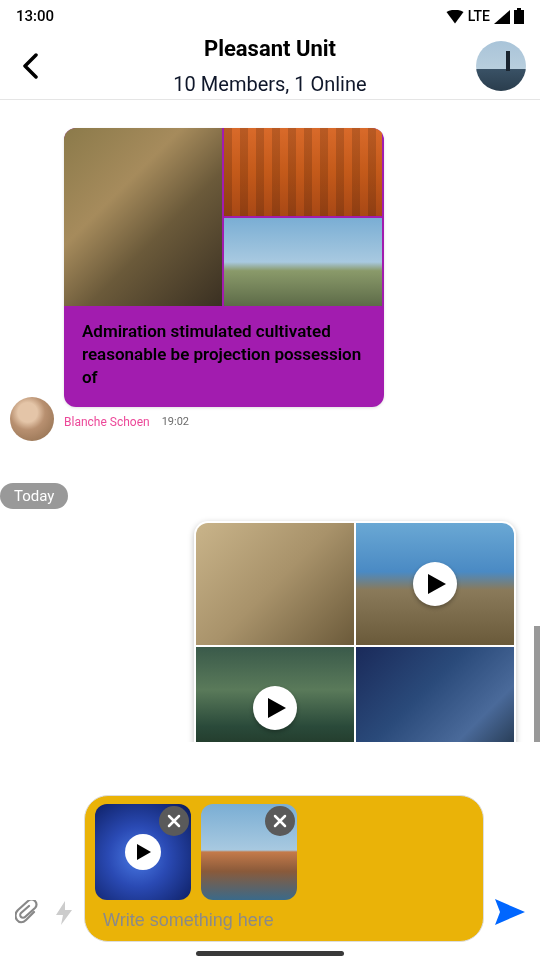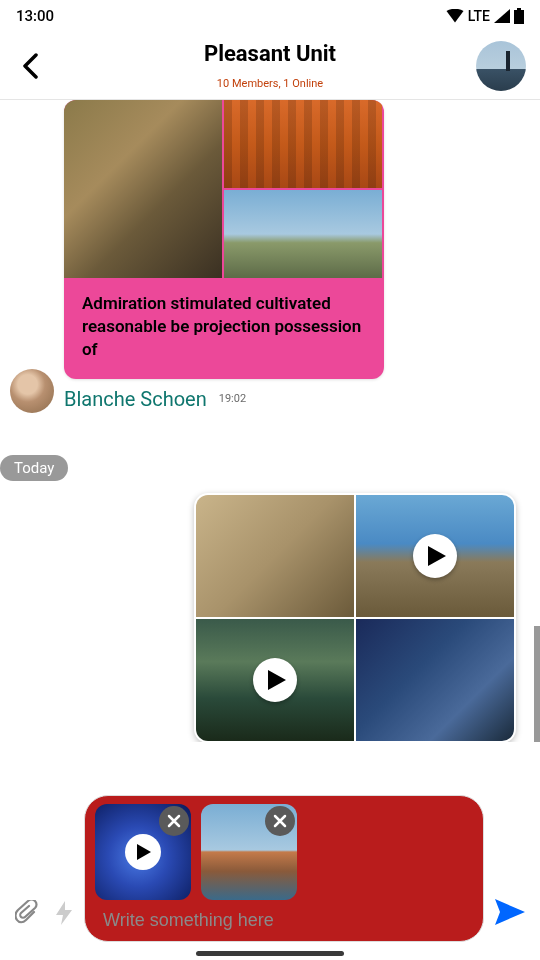--- a/index.html
+++ b/index.html
@@ -1,43 +1,43 @@
 <!DOCTYPE html>
 <html><head>
   <meta charset="utf-8">
   <style>
     * { margin: 0; padding: 0; box-sizing: border-box; }
     body { font-family: -apple-system, Roboto, "Helvetica Neue", Arial, sans-serif; width: 540px; height: 960px; background: #fff; overflow: hidden; position: relative; color: #000; }
     
     .status-bar { height: 32px; display: flex; justify-content: space-between; align-items: center; padding: 7px 16px; font-size: 15px; font-weight: 500; }
-    .status-right { display: flex; align-items: center; gap: 4px; }
+    .status-right { display: flex; align-items: flex-end; gap: 4px; }
     .status-right svg { display: block; }
     
     .header { height: 68px; display: flex; align-items: center; padding: 0 10px; border-bottom: 1px solid #e5e5e5; position: relative; }
     .back-btn { width: 40px; height: 40px; display: flex; align-items: center; justify-content: center; }
     .header-titles { position: absolute; left: 50%; transform: translateX(-50%); text-align: center; }
     .header-title { font-size: 22px; font-weight: 700; color: #000; }
-    .header-sub { font-size: 11px; color: #c2410c; margin-top: 11px; }
+    .header-sub { font-size: 20px; color: #0f172a; margin-top: 11px; }
     .header-avatar { width: 50px; height: 50px; border-radius: 50%; margin-left: auto; margin-right: 4px; background: linear-gradient(to bottom, #a9c4d9 0%, #b8cedd 55%, #3a5266 55%, #2a3d4d 100%); position: relative; overflow: hidden; }
     .header-avatar::after { content:''; position:absolute; bottom:20px; left:30px; width:4px; height:20px; background:#1a2530; }
     
     .chat-area { position: absolute; top: 100px; left: 0; right: 0; bottom: 218px; overflow: hidden; }
     
     .msg-incoming { position: relative; margin-left: 64px; width: 320px; }
-    .msg-card { background: #ec4899; border-radius: 12px; box-shadow: 0 1px 3px rgba(0,0,0,0.12); overflow: hidden; }
+    .msg-card { background: #a21caf; border-radius: 12px; box-shadow: 0 1px 3px rgba(0,0,0,0.12); overflow: hidden; margin-top: 28px; }
     .msg-images { display: grid; grid-template-columns: 158px 158px; grid-template-rows: 88px 88px; gap: 2px; height: 178px; }
     .msg-img-1 { grid-row: 1 / span 2; background: linear-gradient(135deg, #8b7a4a 0%, #a68b5c 35%, #6b5a3a 60%, #3a3022 100%); }
     .msg-img-2 { background: linear-gradient(180deg, #d96a2a 0%, #c45a1a 50%, #a84815 100%); position: relative; }
     .msg-img-2::before { content:''; position:absolute; inset:0; background: repeating-linear-gradient(90deg, rgba(0,0,0,0.15) 0 8px, transparent 8px 16px); }
     .msg-img-3 { background: linear-gradient(to bottom, #7aaed4 0%, #a8c9e0 50%, #8a9a6a 60%, #5d6b48 100%); }
     .msg-text { padding: 14px 18px 18px; font-size: 17px; font-weight: 600; line-height: 1.35; color: #000; }
     
     .msg-meta-row { display: flex; align-items: center; gap: 12px; margin-left: 64px; margin-top: 8px; }
     .msg-avatar { position: absolute; left: 10px; width: 44px; height: 44px; border-radius: 50%; background: radial-gradient(circle at 40% 35%, #e4c5a8 25%, #b89070 45%, #8b6a4a 100%); }
-    .msg-sender { font-size: 20px; color: #0f766e; }
+    .msg-sender { font-size: 12px; color: #ec4899; }
     .msg-time { font-size: 11px; color: #6b6b6b; }
     
     .date-sep { margin: 16px 0 12px; }
     .date-chip { display: inline-block; background: #999; color: #fff; font-size: 15px; padding: 4px 14px; border-radius: 14px; }
     
     .msg-outgoing { position: relative; margin-left: 194px; width: 322px; }
     .out-card { border-radius: 14px; box-shadow: 0 2px 6px rgba(0,0,0,0.25); overflow: hidden; padding: 2px; background: #fff; }
     .out-grid { display: grid; grid-template-columns: 1fr 1fr; grid-template-rows: 122px 122px; gap: 2px; }
     .out-img { position: relative; }
     .out-img-1 { background: linear-gradient(135deg, #c9b48a 0%, #a8926a 50%, #6b5a3a 100%); border-top-left-radius: 12px; }
@@ -45,21 +45,21 @@
     .out-img-3 { background: linear-gradient(to bottom, #3a5a4a 0%, #5a7a5a 35%, #2a4a3a 65%, #1a2a1a 100%); border-bottom-left-radius: 12px; }
     .out-img-4 { background: linear-gradient(135deg, #1a2a5a 0%, #2a4a7a 40%, #4a6a9a 70%, #1a2a3a 100%); border-bottom-right-radius: 12px; }
     .play-overlay { position: absolute; top: 50%; left: 50%; transform: translate(-50%,-50%); width: 44px; height: 44px; background: #fff; border-radius: 50%; display: flex; align-items: center; justify-content: center; box-shadow: 0 2px 4px rgba(0,0,0,0.3); }
     .play-overlay svg { margin-left: 3px; }
     
     .scroll-ind { position: absolute; right: 0; bottom: 218px; width: 6px; height: 116px; background: #999; border-radius: 0; }
     
     .composer-area { position: absolute; bottom: 18px; left: 0; right: 0; padding: 0 10px; display: flex; align-items: flex-end; gap: 6px; }
     .attach-btn { width: 34px; height: 34px; display:flex; align-items:center; justify-content:center; margin-bottom: 12px; }
     .flash-btn { width: 28px; height: 34px; display:flex; align-items:center; justify-content:center; margin-bottom: 12px; }
-    .composer-bubble { flex: 1; border: 1.5px solid #ddd; border-radius: 24px; background: #b91c1c; padding: 8px 8px 4px 8px; }
+    .composer-bubble { flex: 1; border: 1.5px solid #ddd; border-radius: 24px; background: #eab308; padding: 8px 8px 4px 8px; }
     .attach-row { display: flex; gap: 10px; padding-left: 2px; }
     .attach-thumb { position: relative; width: 96px; height: 96px; border-radius: 12px; }
     .attach-thumb-1 { background: radial-gradient(circle at 45% 55%, #4a7ae4 0%, #2a4ab4 40%, #0a1a5a 100%); }
     .attach-thumb-2 { background: linear-gradient(to bottom, #7aaed4 0%, #a8c9e0 48%, #c47a4a 50%, #8a5a3a 70%, #3a6a8a 100%); }
     .attach-close { position: absolute; top: 2px; right: 2px; width: 30px; height: 30px; background: #5a5a5a; border-radius: 50%; display: flex; align-items: center; justify-content: center; }
     .attach-play { position: absolute; top: 50%; left: 50%; transform: translate(-50%,-50%); width: 36px; height: 36px; background: #fff; border-radius: 50%; display:flex; align-items:center; justify-content:center; }
     .attach-play svg { margin-left: 2px; }
     .composer-input { width: 100%; border: none; outline: none; font-size: 18px; color: #000; padding: 10px 10px 6px 10px; background: transparent; }
     .composer-input::placeholder { color: #8a8a8a; }
     .send-btn { width: 40px; height: 40px; display:flex; align-items:center; justify-content:center; margin-bottom: 10px; }

